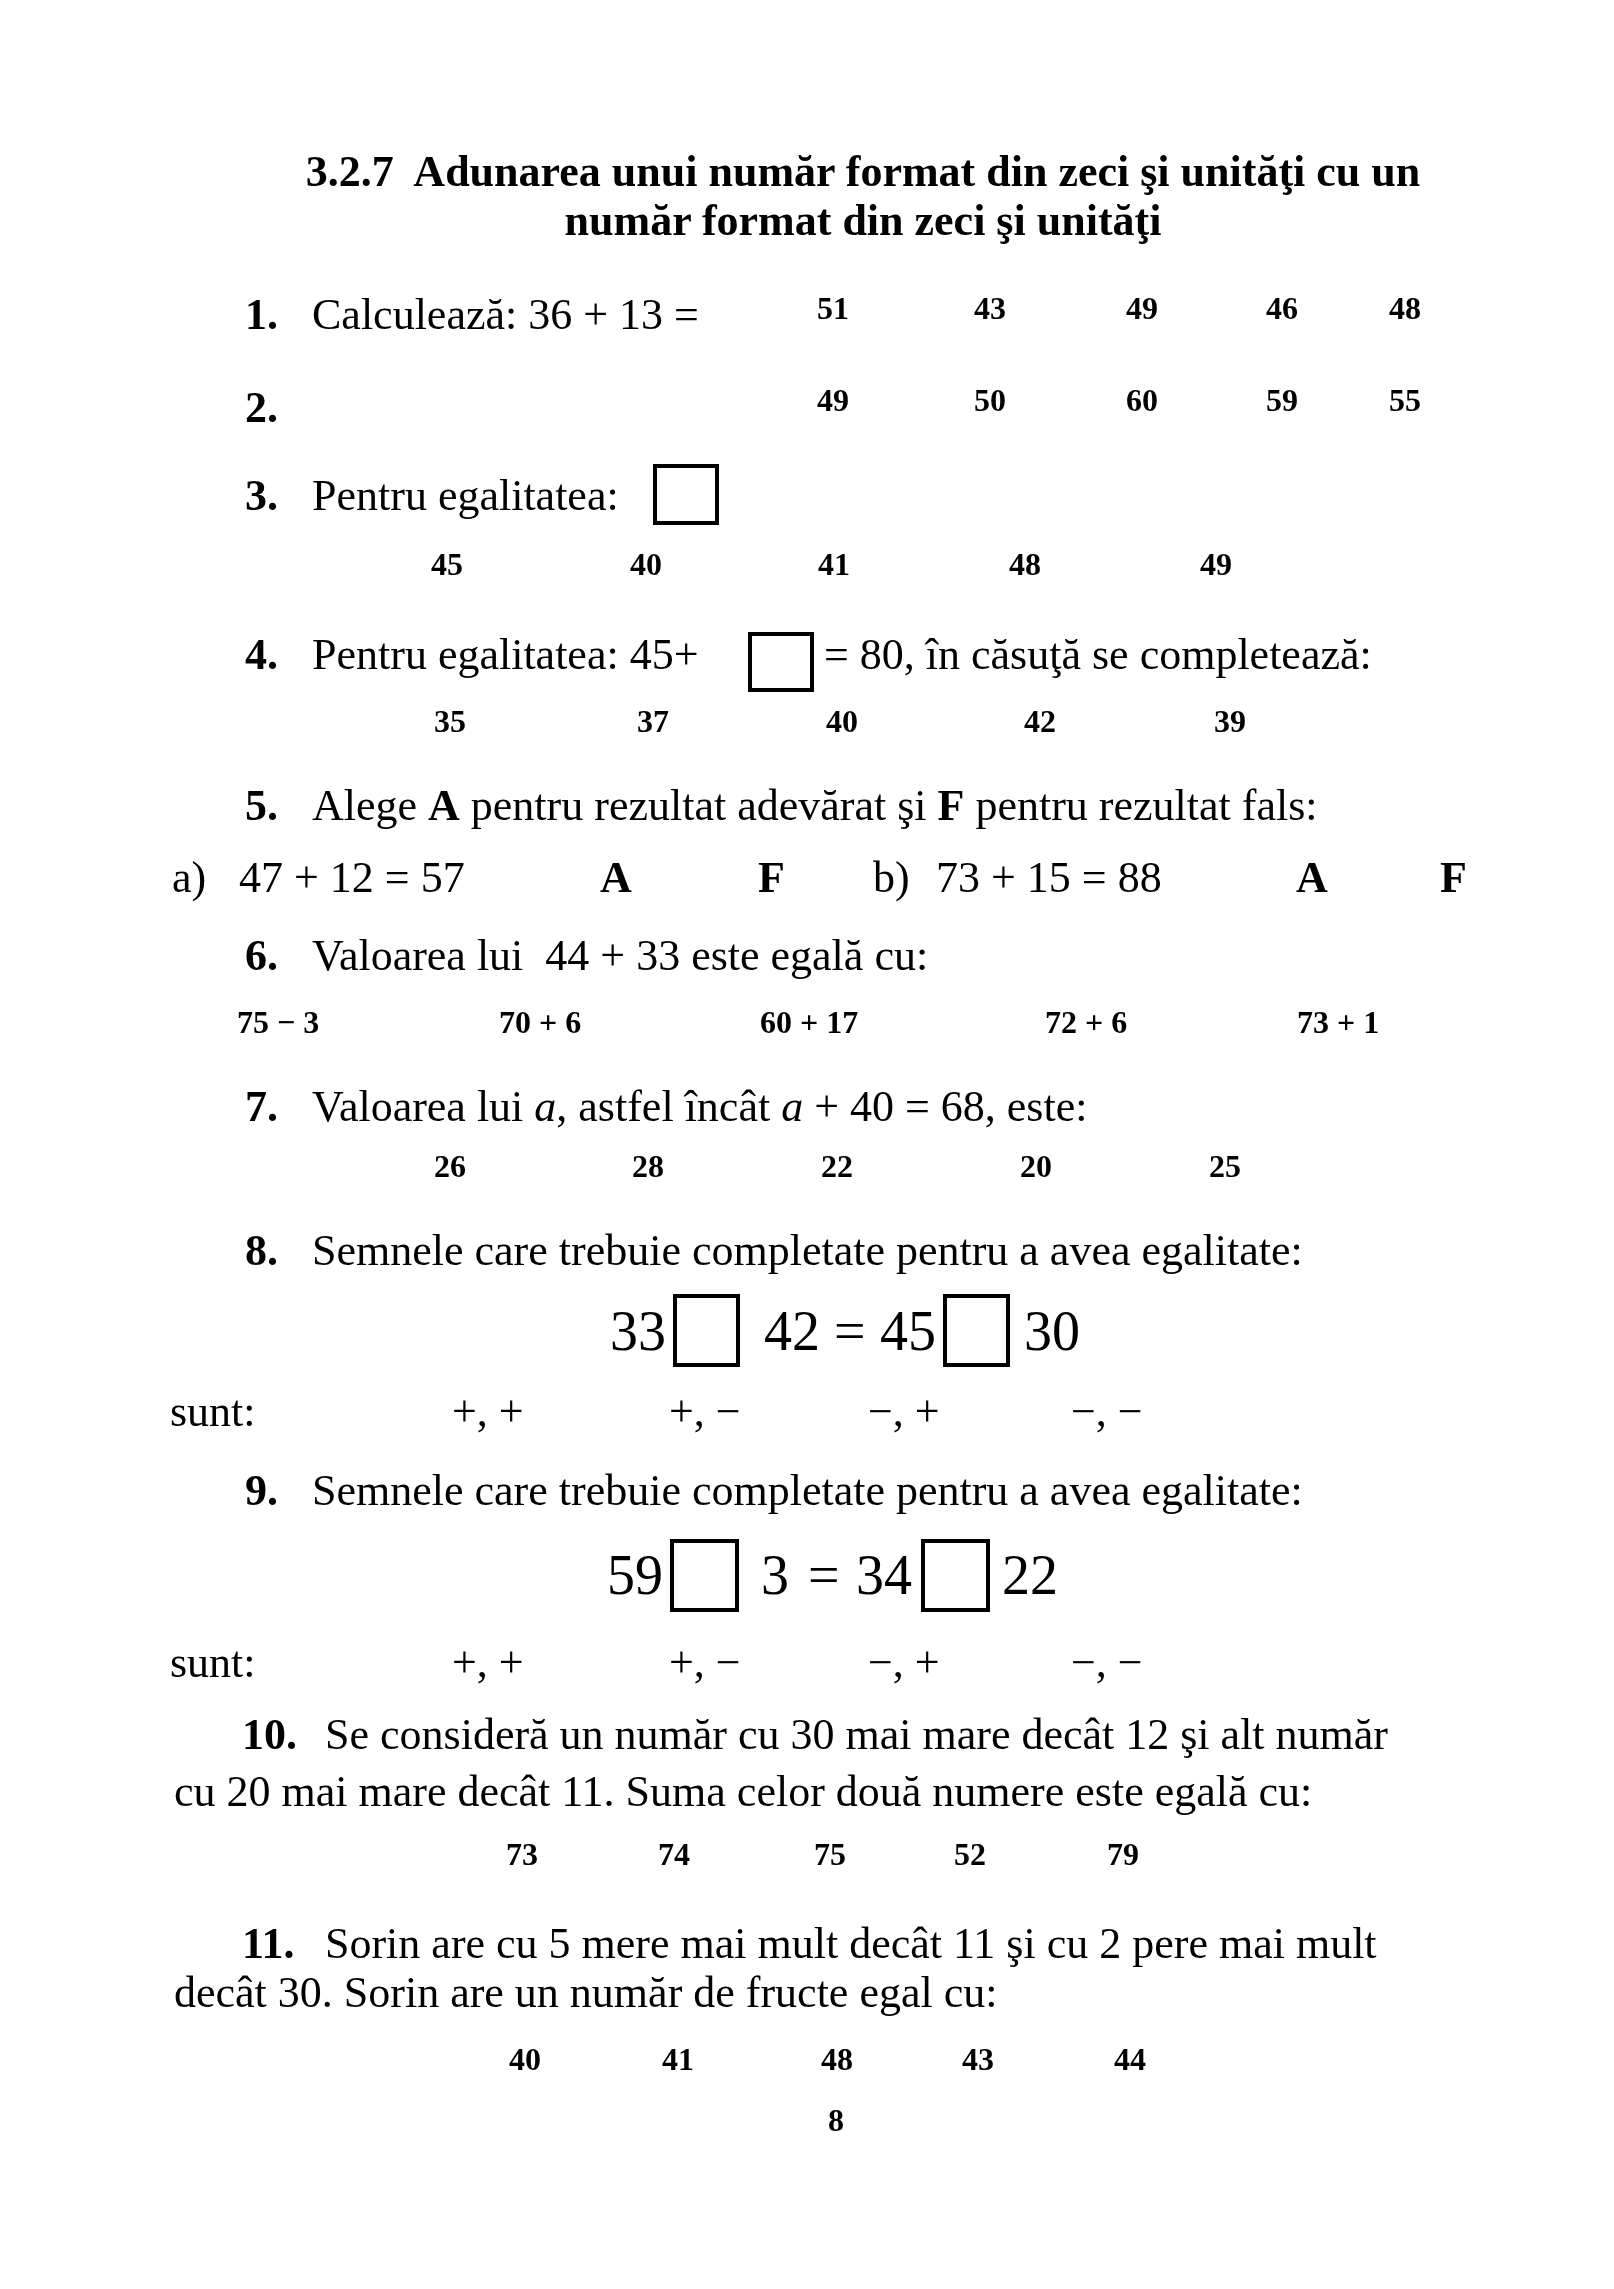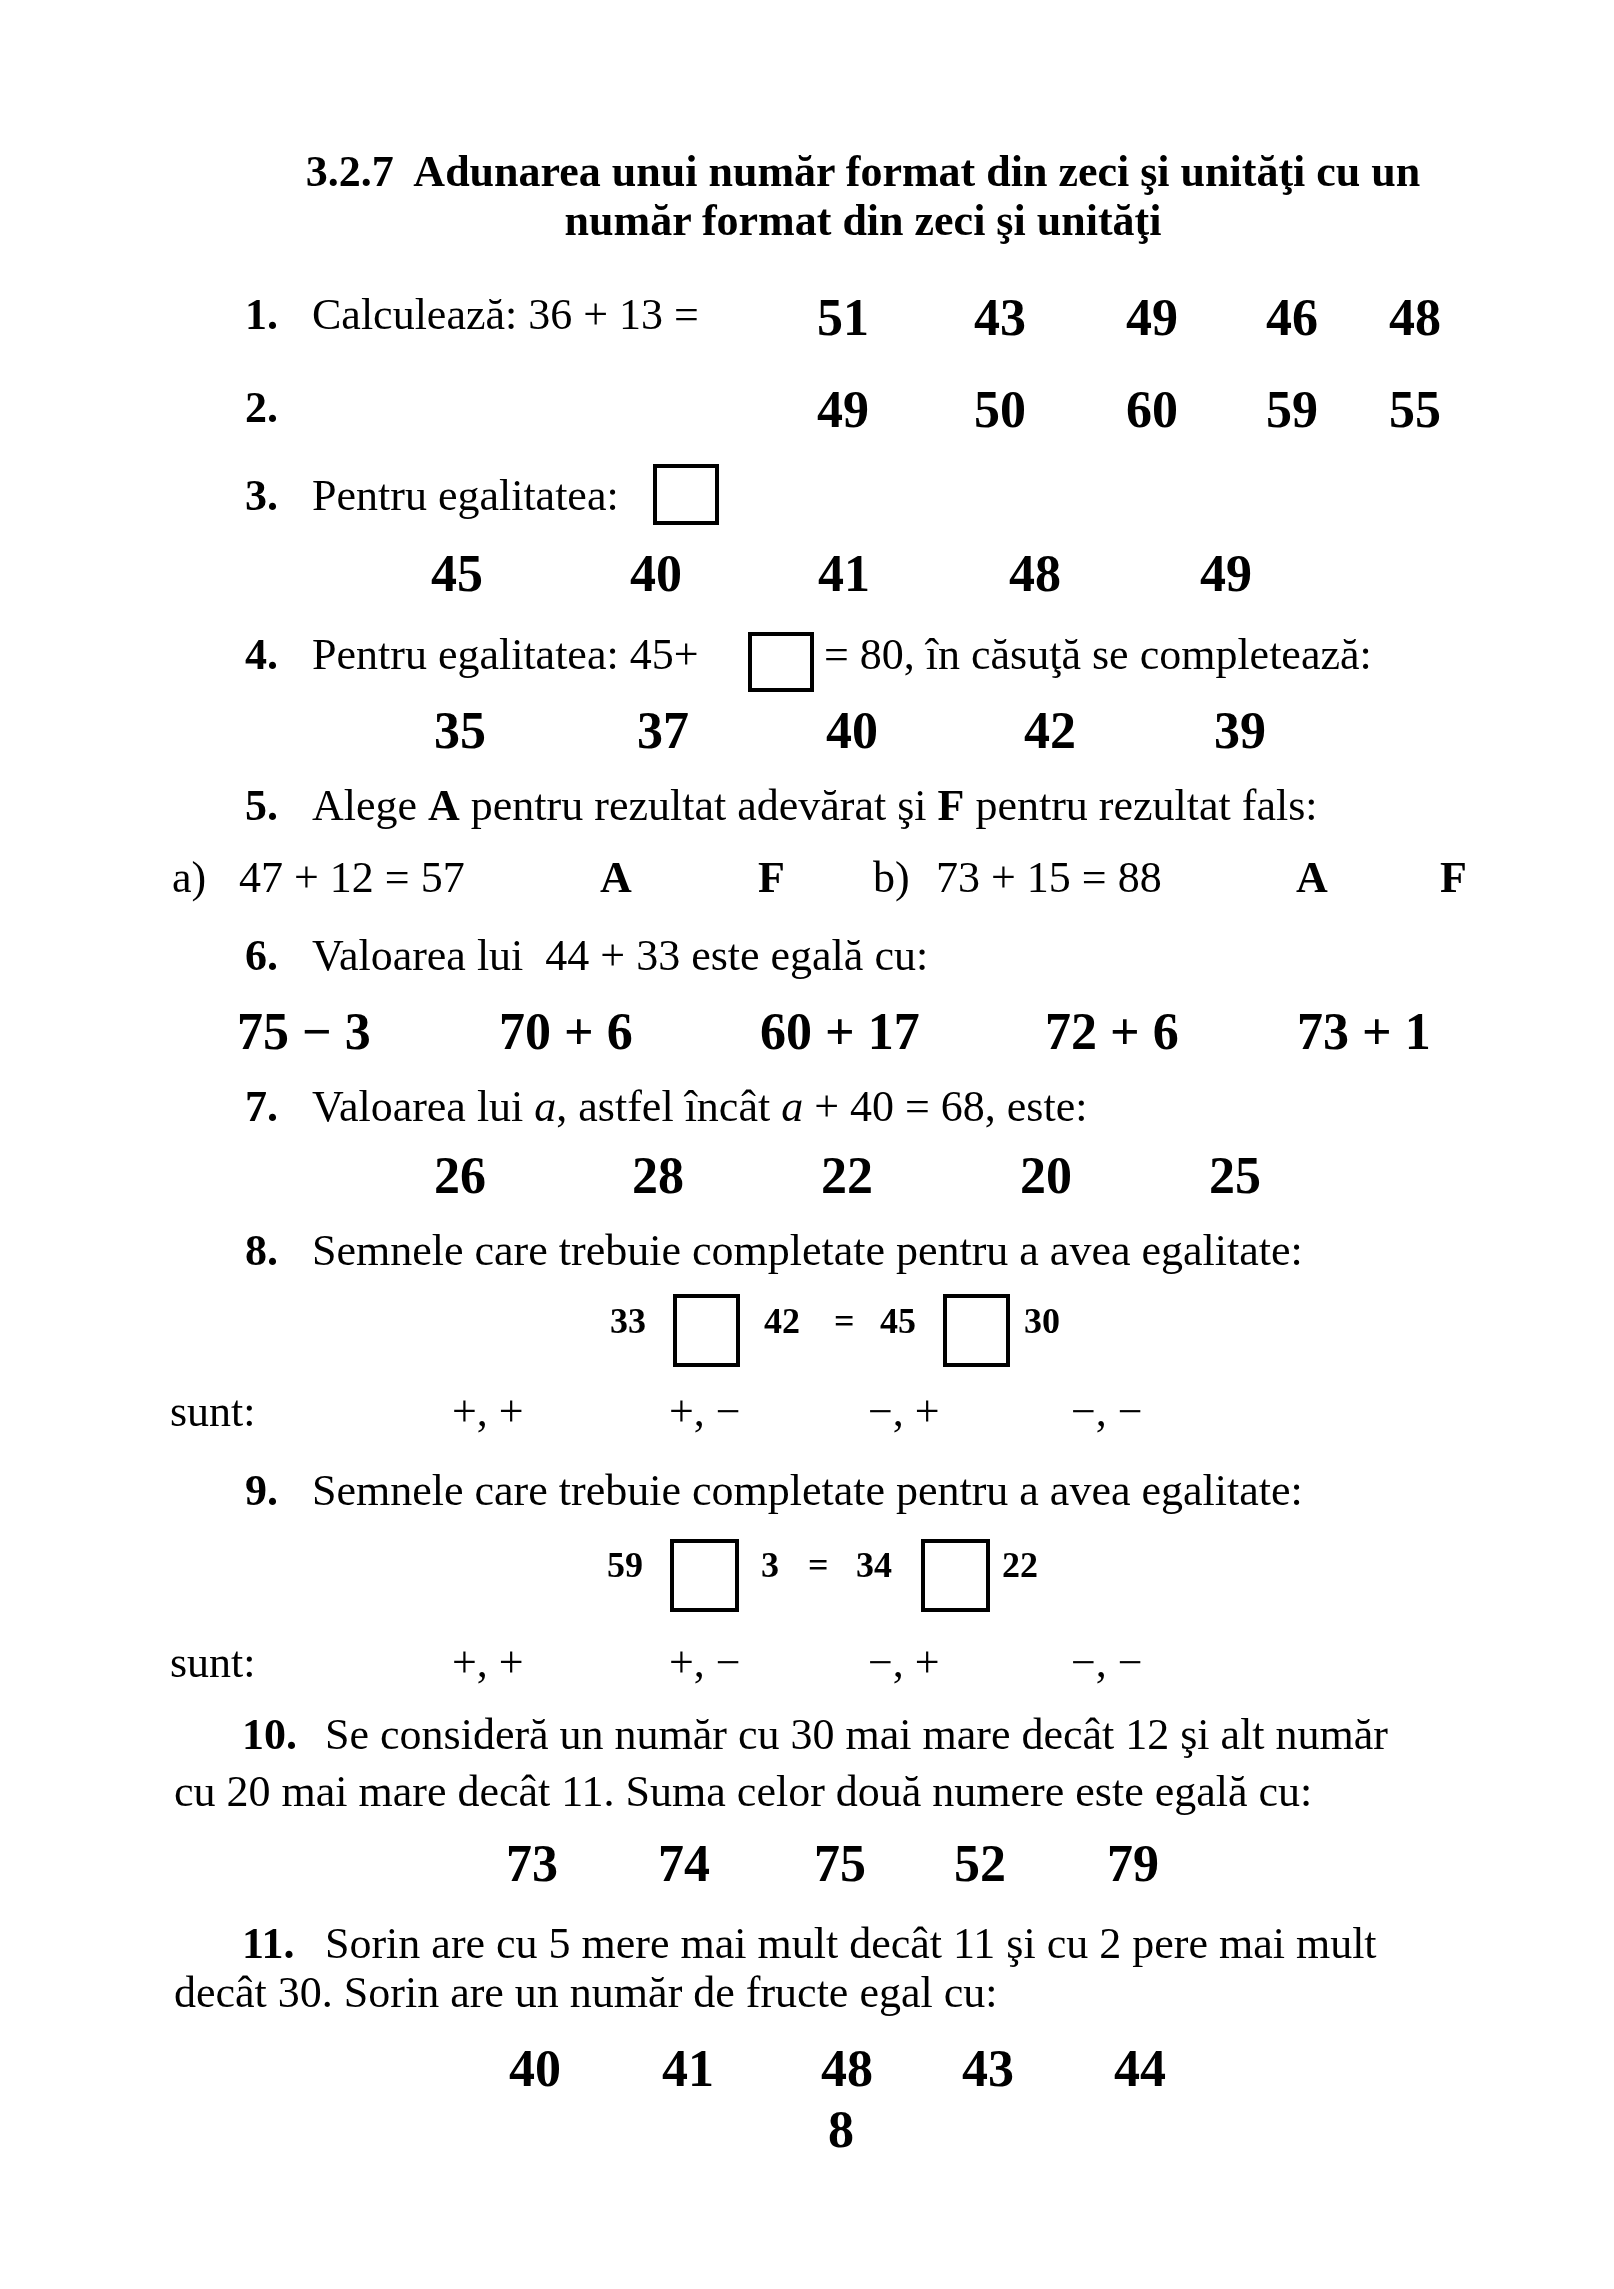--- a/index.html
+++ b/index.html
@@ -15,22 +15,22 @@
   }
   .t {
     position: absolute;
     line-height: 1;
     white-space: pre;
     font-size: 44px;
   }
   .t span { position: static; }
   .b  { font-weight: bold; }
   .it { font-style: italic; }
-  .opt { font-size: 52px; font-weight: bold; }
-  .eqn { font-size: 36px; font-weight: bold; }
+  .opt { font-size: 32px; font-weight: bold; }
+  .eqn { font-size: 56px; }
   .title { text-align: center; font-weight: bold; }
   .box {
     position: absolute;
     border: 4.6px solid #000;
     background: #fff;
   }
 </style>
 </head>
 <body>
 

